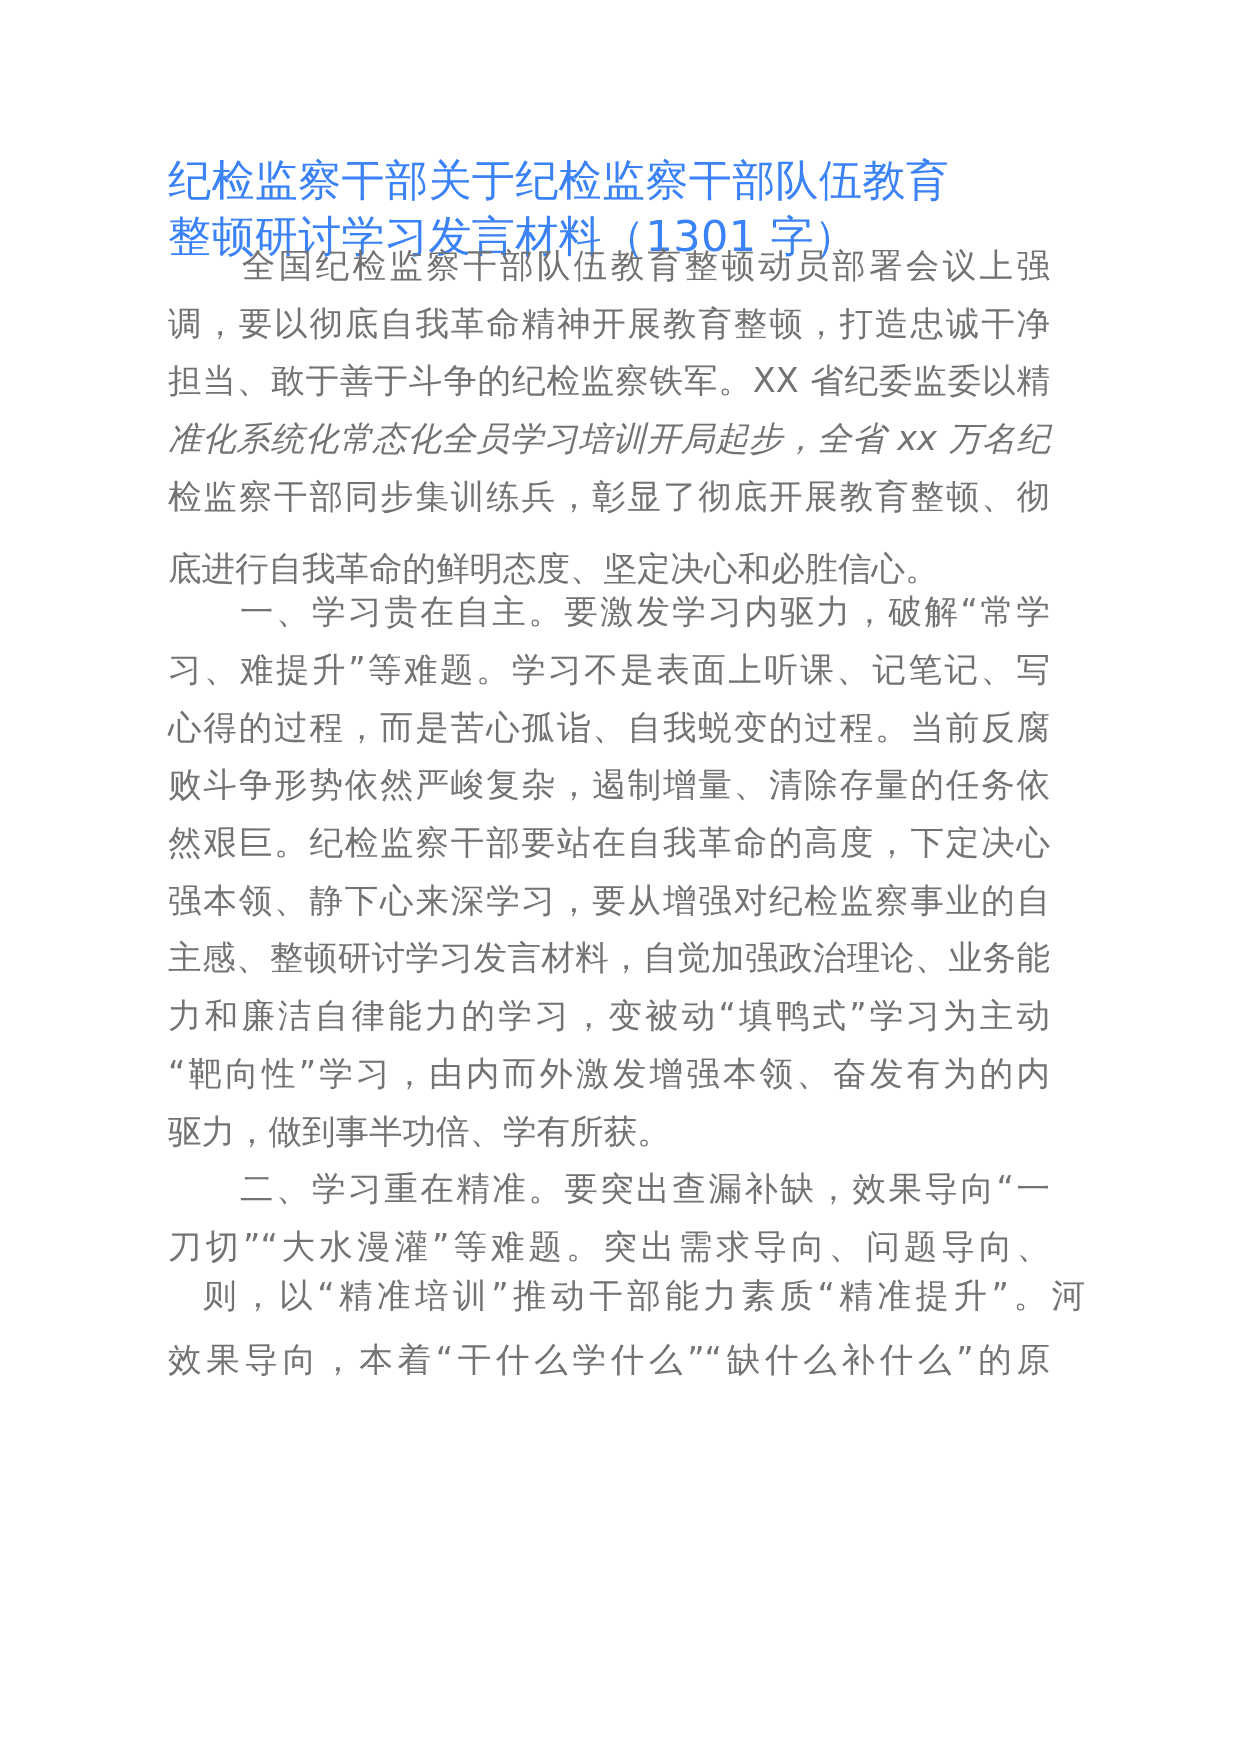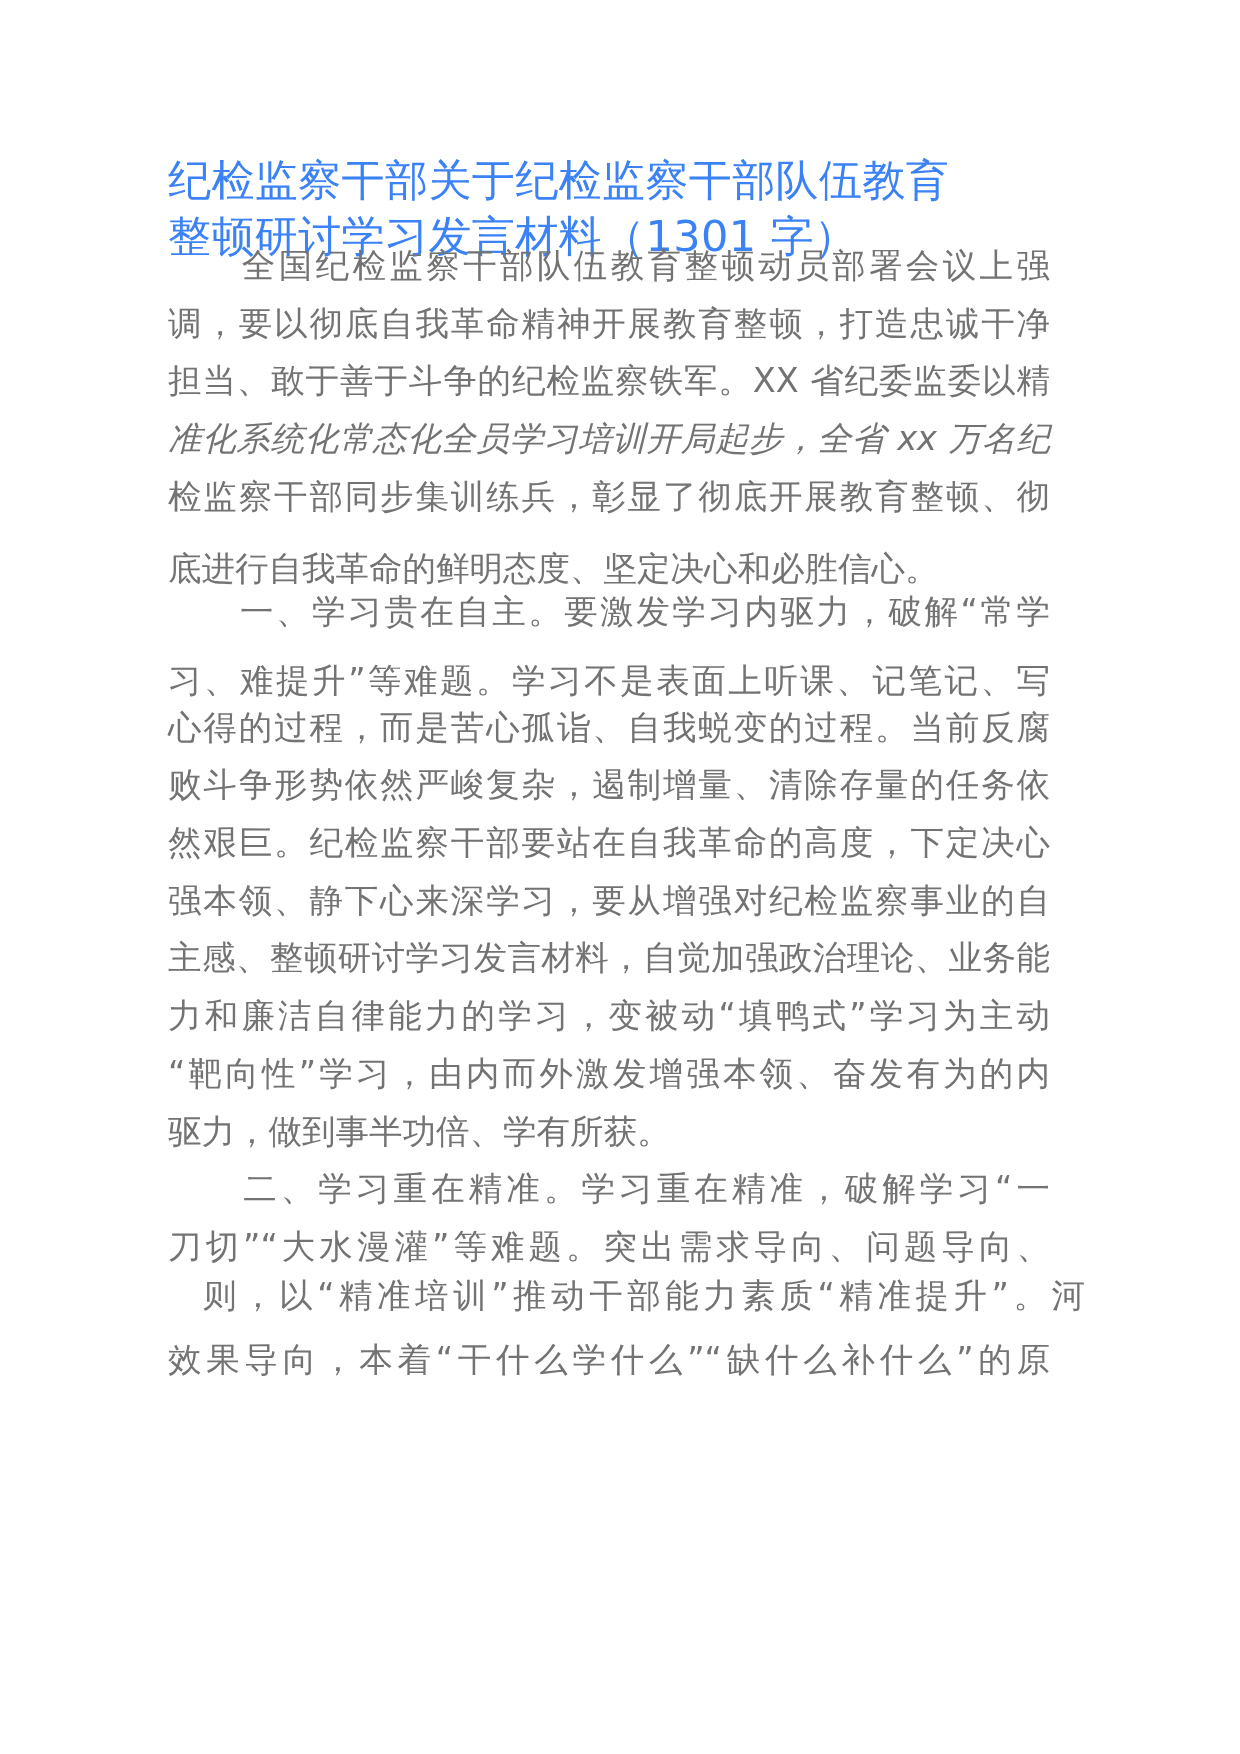--- a/index.html
+++ b/index.html
@@ -56,27 +56,27 @@
   <div class="title-line" style="top:206px;">整顿研讨学习发言材料（1301 字）</div>
 
   <div id="body-lines">
       <div class="body-line" style="top: 241px;">　　全国纪检监察干部队伍教育整顿动员部署会议上强</div>
       <div class="body-line" style="top: 298.7px;">调，要以彻底自我革命精神开展教育整顿，打造忠诚干净</div>
       <div class="body-line" style="top: 356.4px;">担当、敢于善于斗争的纪检监察铁军。XX 省纪委监委以精</div>
       <div class="body-line" style="top: 414.1px; font-style: italic;">准化系统化常态化全员学习培训开局起步，全省 xx 万名纪</div>
       <div class="body-line" style="top: 471.8px;">检监察干部同步集训练兵，彰显了彻底开展教育整顿、彻</div>
       <div class="body-line last" style="top: 529.5px; margin-top: 14px;">底进行自我革命的鲜明态度、坚定决心和必胜信心。</div>
       <div class="body-line" style="top: 587.2px;">　　一、学习贵在自主。要激发学习内驱力，破解“常学</div>
-      <div class="body-line" style="top: 644.9px; margin-top: 11px;">习、难提升”等难题。学习不是表面上听课、记笔记、写</div>
+      <div class="body-line" style="top: 644.9px;">习、难提升”等难题。学习不是表面上听课、记笔记、写</div>
       <div class="body-line" style="top: 702.6px;">心得的过程，而是苦心孤诣、自我蜕变的过程。当前反腐</div>
       <div class="body-line" style="top: 760.3px;">败斗争形势依然严峻复杂，遏制增量、清除存量的任务依</div>
       <div class="body-line" style="top: 818px;">然艰巨。纪检监察干部要站在自我革命的高度，下定决心</div>
       <div class="body-line" style="top: 875.7px;">强本领、静下心来深学习，要从增强对纪检监察事业的自</div>
       <div class="body-line" style="top: 933.4px;">主感、整顿研讨学习发言材料，自觉加强政治理论、业务能</div>
       <div class="body-line" style="top: 991.1px;">力和廉洁自律能力的学习，变被动“填鸭式”学习为主动</div>
       <div class="body-line" style="top: 1048.8px;">“靶向性”学习，由内而外激发增强本领、奋发有为的内</div>
       <div class="body-line last" style="top: 1106.5px;">驱力，做到事半功倍、学有所获。</div>
-      <div class="body-line" style="top: 1164.2px;">　　二、学习重在精准。学习重在精准，破解学习“一</div>
+      <div class="body-line" style="top: 1164.2px;">　　二、学习重在精准。要突出查漏补缺，效果导向“一</div>
       <div class="body-line" style="top: 1221.9px;">刀切”“大水漫灌”等难题。突出需求导向、问题导向、</div>
       <div class="body-line" style="top: 1335px;">效果导向，本着“干什么学什么”“缺什么补什么”的原</div>
       <div class="body-line" style="top: 1271px; margin-left: 35px;">则，以“精准培训”推动干部能力素质“精准提升”。河</div>
     </div>
 </div>
 
 </body></html>

